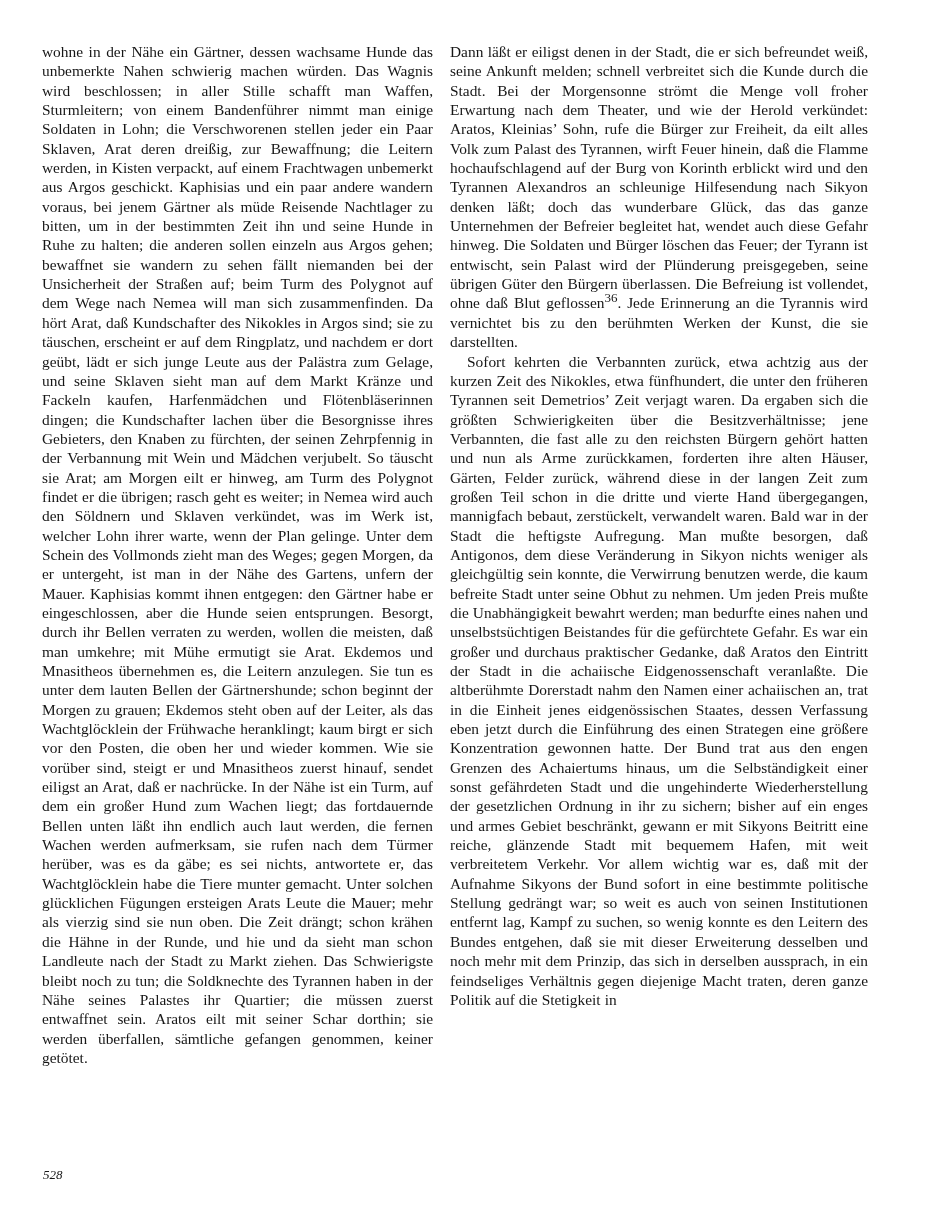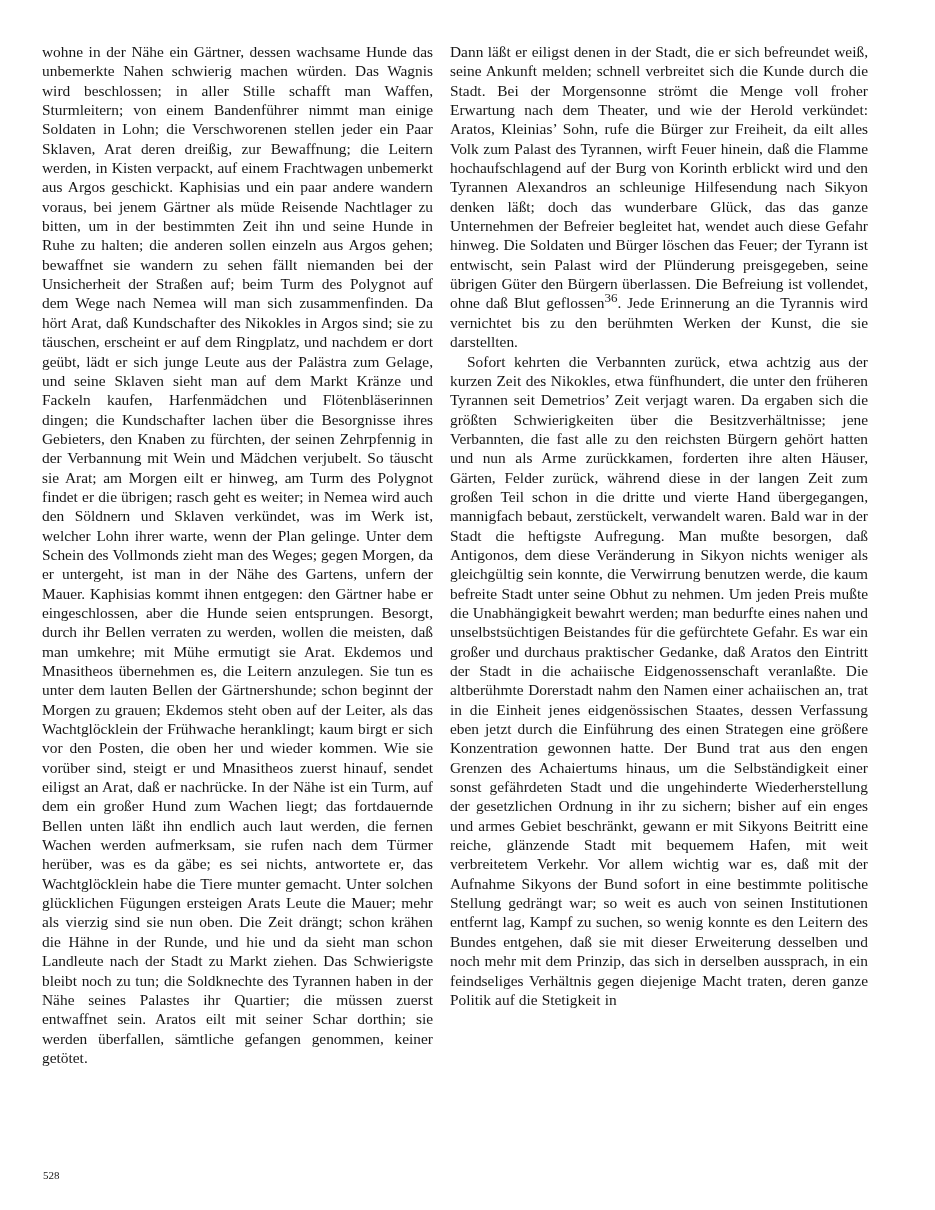--- a/index.html
+++ b/index.html
@@ -46,23 +46,24 @@
   sup.note {
     font-size: 13px;
     line-height: 0;
     vertical-align: super;
     letter-spacing: 0;
   }
   .page-number {
     position: absolute;
     left: 43px;
     top: 1168px;
-    font-size: 11px;
+    font-size: 13px;
     line-height: 14px;
     color: #161616;
+    font-style: italic;
   }
 </style>
 </head>
 <body>
 
 <div class="page">
 
   <div class="columns">
 
     <div class="col col-left">

